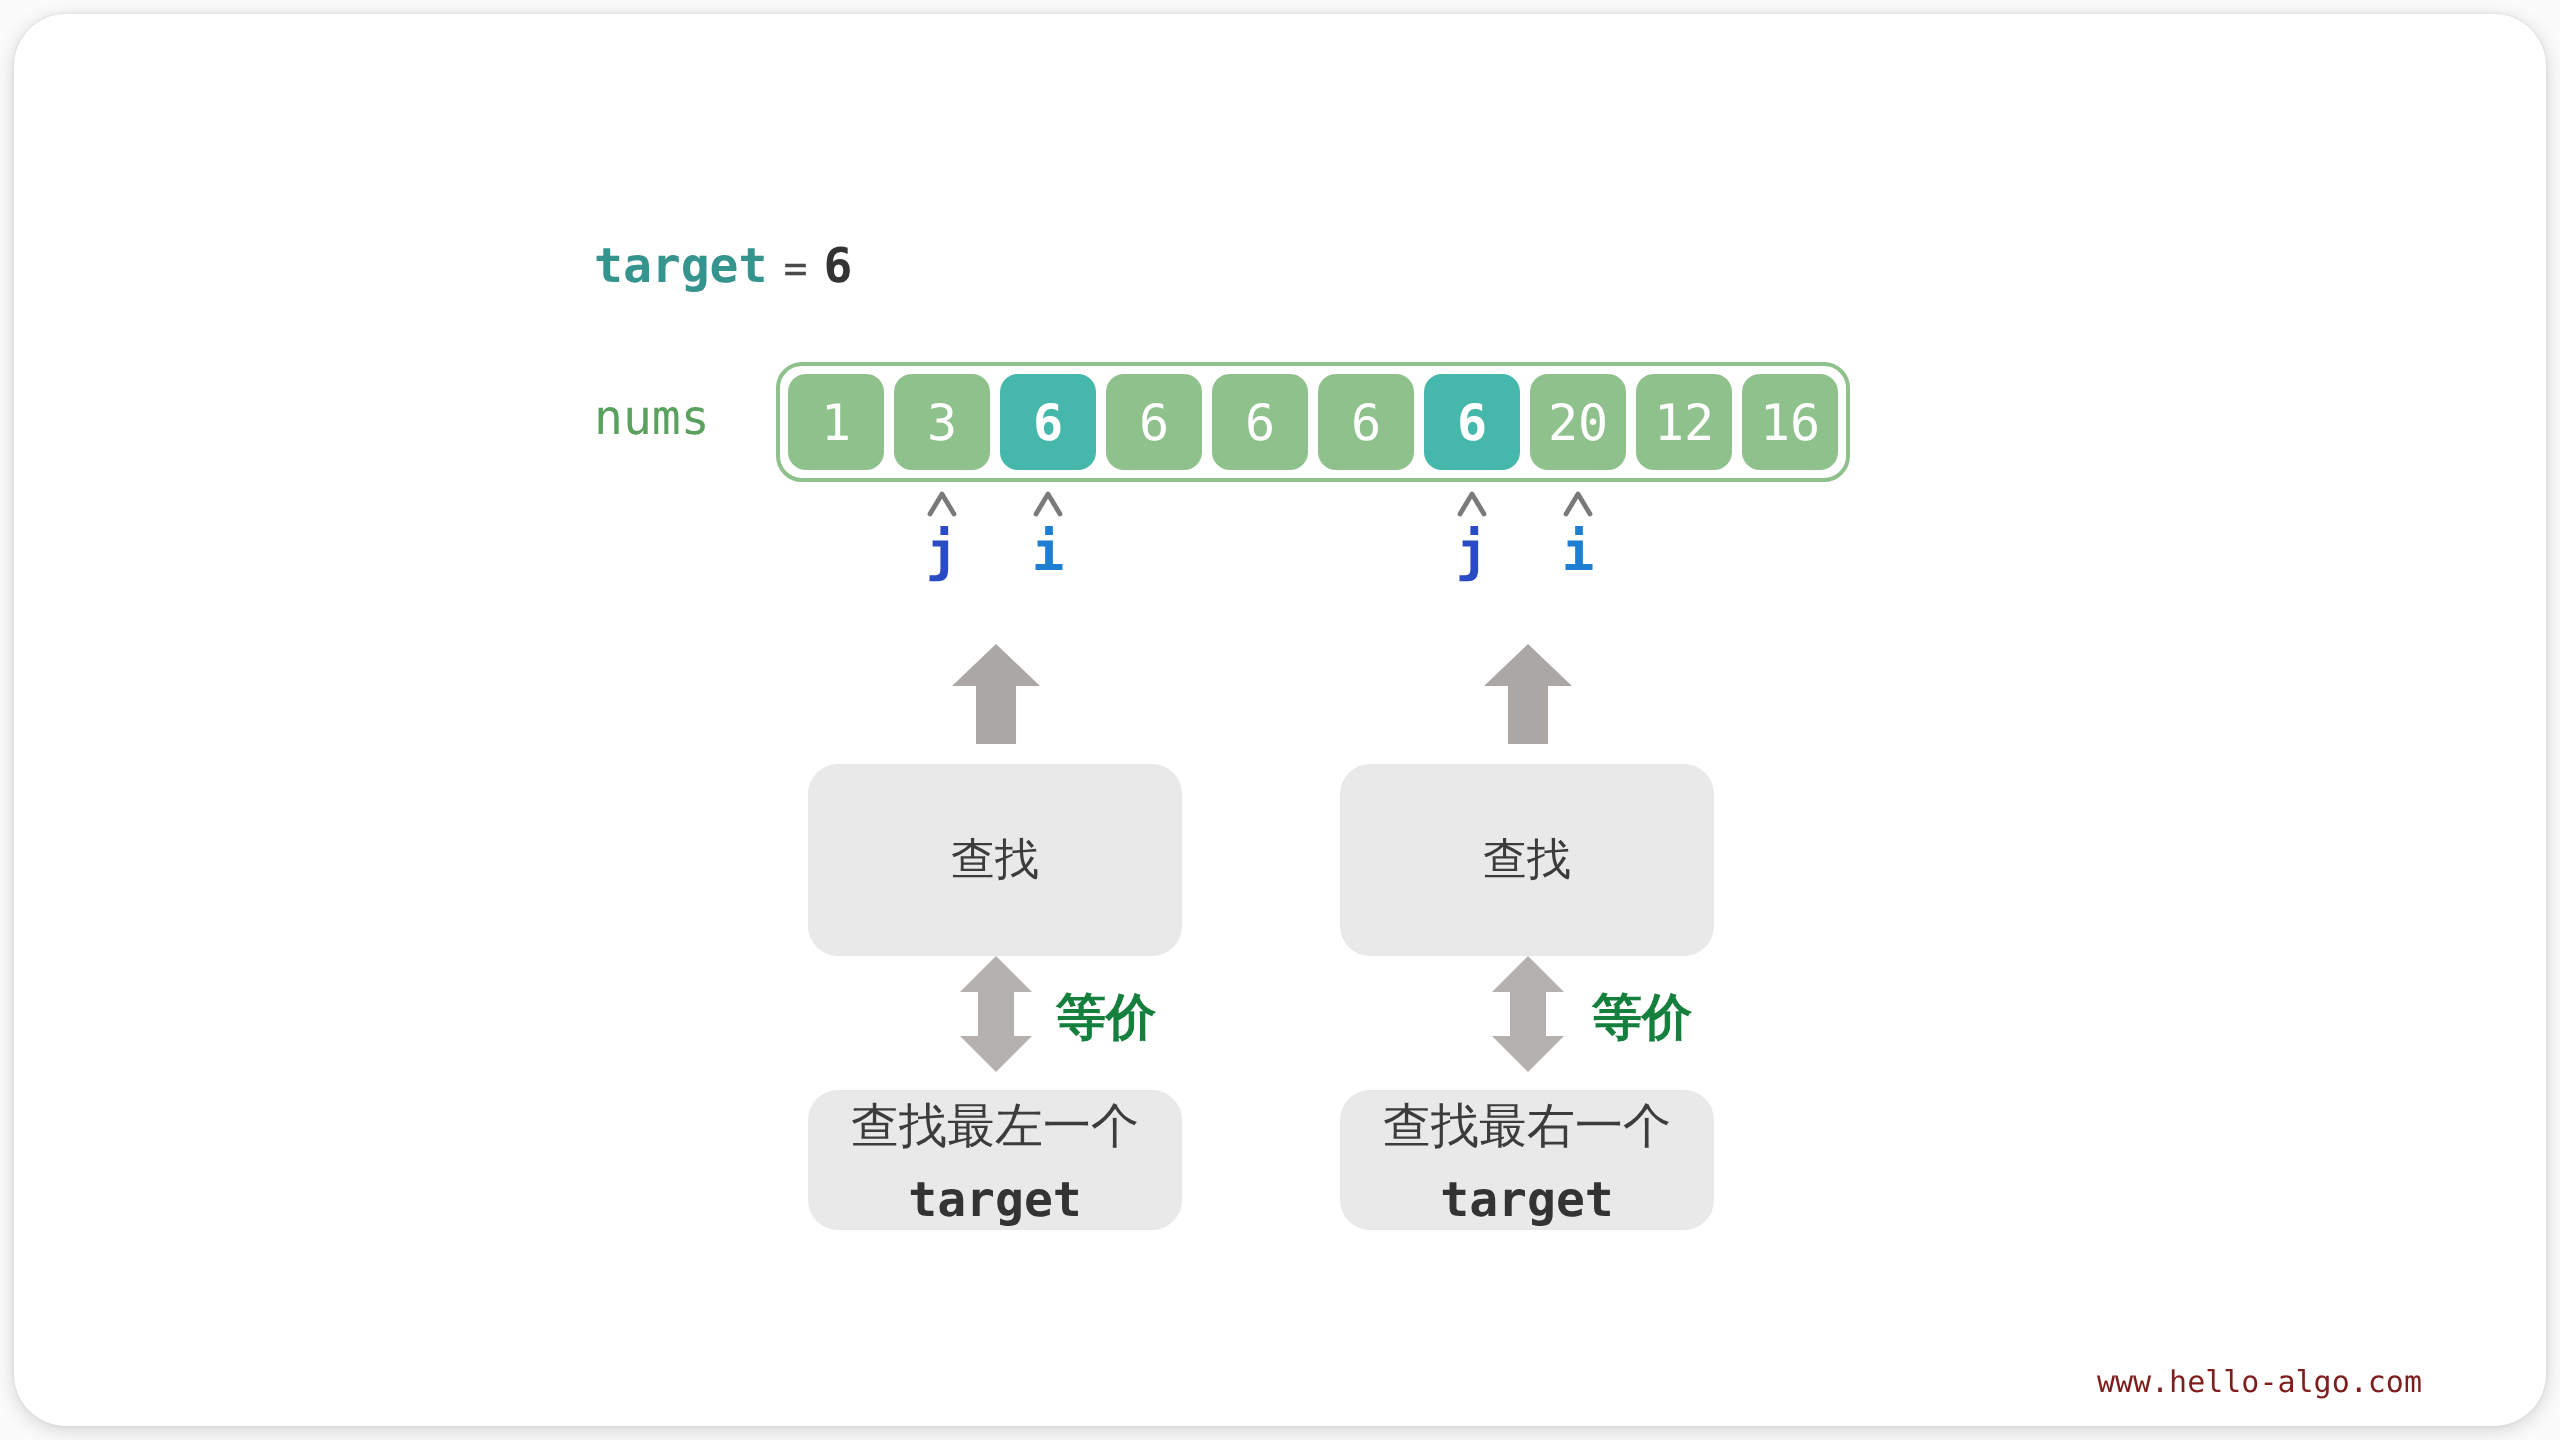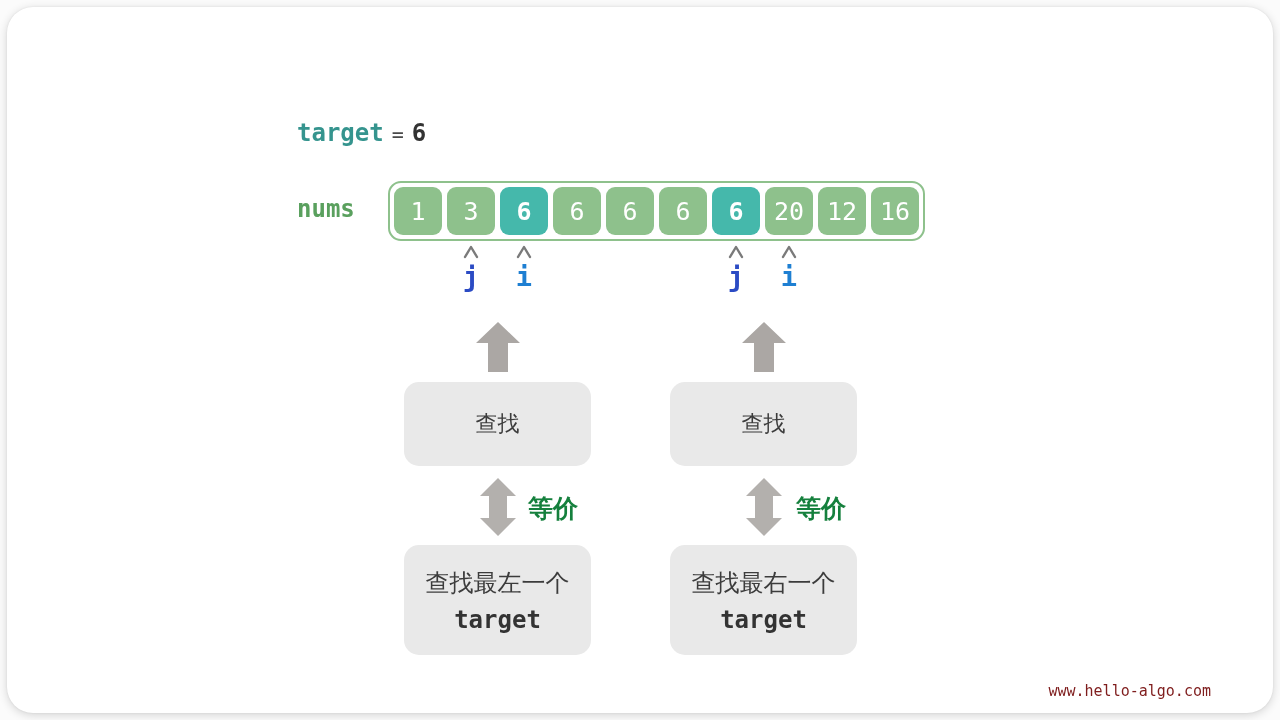--- a/index.html
+++ b/index.html
@@ -17,21 +17,21 @@
   .teal { color: var(--teal-text); }
   .dark { color: #333333; }
 
   
   .target-line { position: absolute; left: 290px; top: 112px; font-size: 24px; }
   .target-line .eq { color: #4a4a4a; font-size: 20px; font-weight: normal; margin: 0 8px; font-family: "DejaVu Sans Mono", monospace; }
 
   
   .nums-label {
     position: absolute; left: 290px; top: 188px;
-    font-size: 24px; font-weight: bold; color: var(--green-label);
+    font-size: 24px; font-weight: normal; color: var(--green-label);
     font-family: "DejaVu Sans Mono", "Liberation Mono", monospace;
   }
 
   
   .array {
     position: absolute; left: 381px; top: 174px;
     display: flex; gap: 5px;
     padding: 4px; border: 2px solid var(--green-cell); border-radius: 13px;
     background: #ffffff;
   }
@@ -61,22 +61,22 @@
   .up-arrow.right { left: 735px; }
 
   
   .gbox {
     position: absolute; width: 187px; border-radius: 15px; background: #e9e9e9;
     display: flex; flex-direction: column; align-items: center; justify-content: center;
     gap: 7px; text-align: center;
   }
   .gbox .line1 { font-size: 22px; color: #3c3c3c; }
   .gbox .line2 { font-size: 23px; font-weight: bold; font-family: "DejaVu Sans Mono", "Liberation Mono", monospace; color: #333333; }
-  .box-search { top: 375px; height: 84px; }
-  .box-result { top: 538px; height: 110px; }
+  .box-search { top: 375px; height: 96px; }
+  .box-result { top: 538px; height: 70px; }
   .box-result .line1 { font-size: 24px; }
   .box-result .line2 { font-size: 24px; }
   .col-left  { left: 397px; }
   .col-right { left: 663px; }
 
   
   .equiv-arrow { position: absolute; top: 471px; }
   .equiv-arrow.left { left: 471px; }
   .equiv-arrow.right { left: 737px; }
   .equiv-label {

